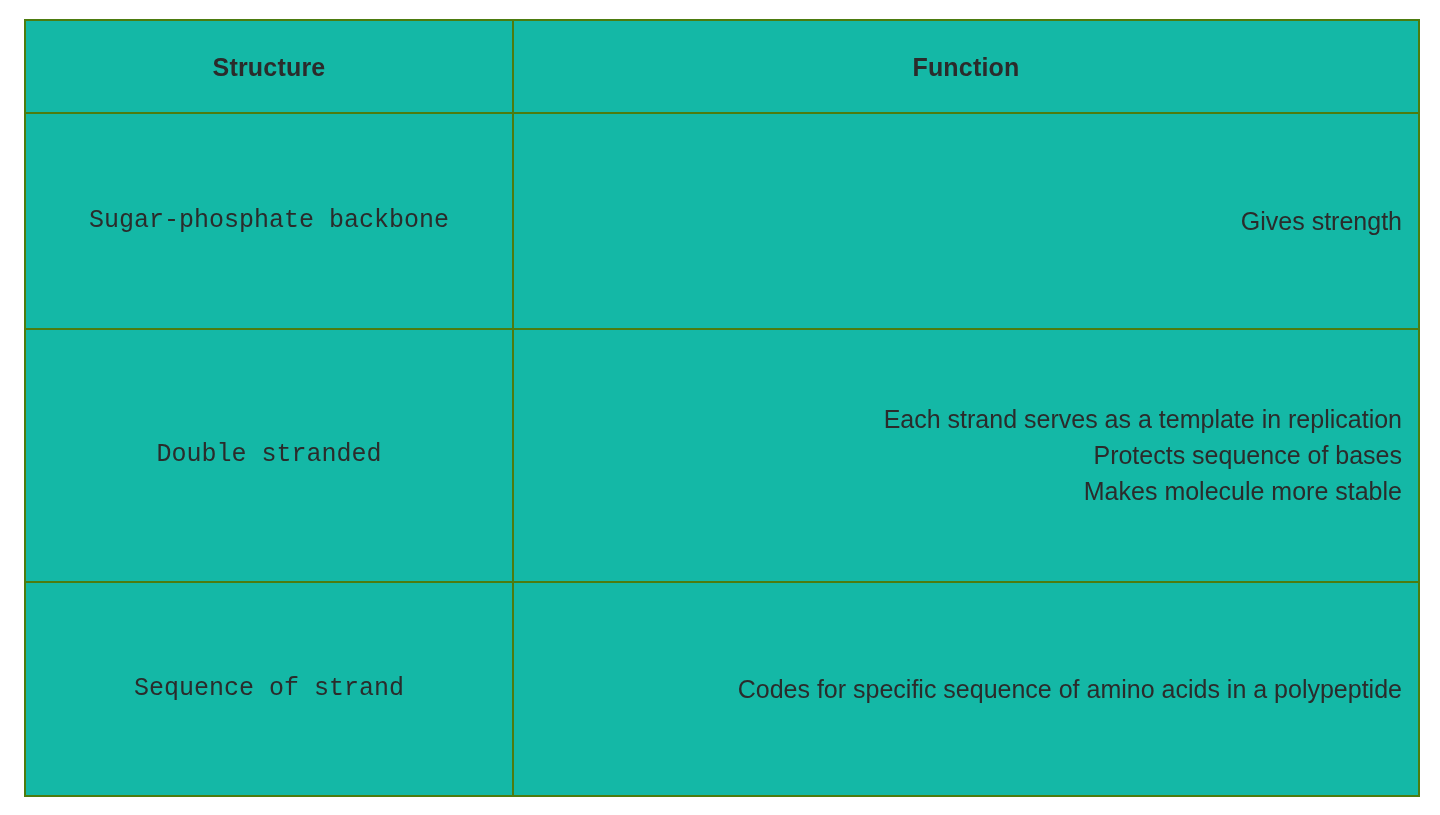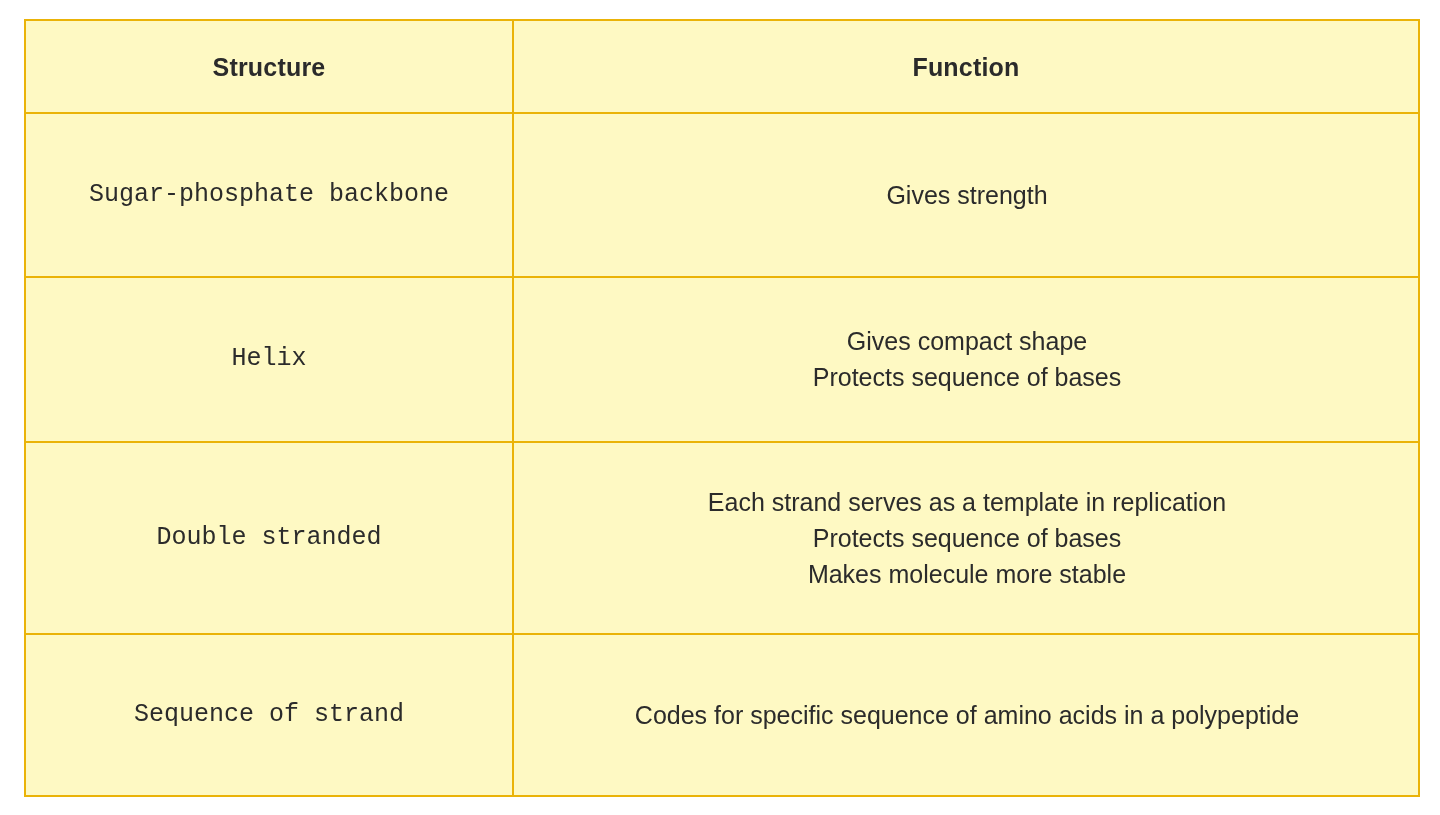--- a/index.html
+++ b/index.html
@@ -38,22 +38,22 @@
     border-collapse: collapse;
     table-layout: fixed;
     background: #ffffff;
   }
 
   table.dna-table col.col-structure { width: 488px; }
   table.dna-table col.col-function  { width: 906px; }
 
   table.dna-table th,
   table.dna-table td {
-    border: 2px solid #eab308;
-    background: #fef9c3;
+    border: 2px solid #4d7c0f;
+    background: #14b8a6;
     vertical-align: middle;
     font-size: 25px;
     line-height: 36px;
     color: #2b2b2b;
   }
 
   
   table.dna-table thead th {
     font-weight: bold;
     text-align: center;
@@ -65,21 +65,21 @@
   
   td.structure-cell {
     text-align: center;
     padding: 10px 16px;
     font-weight: normal;
     font-family: Liberation Mono, monospace;
   }
 
   
   td.function-cell {
-    text-align: center;
+    text-align: right;
     padding: 10px 16px 10px 18px;
     font-weight: normal;
   }
 
   .cell-line {
     display: block;
     white-space: nowrap;
   }
 
   .cell-line.underlined {
@@ -114,29 +114,20 @@
       <tbody id="table-body">
 
       <tr class="row-0">
             <td class="structure-cell">
               <span class="cell-line">Sugar-phosphate backbone</span>
             </td>
             <td class="function-cell">
               <span class="cell-line">Gives strength</span>
             </td>
           </tr>
-          <tr class="row-1">
-            <td class="structure-cell">
-              <span class="cell-line">Helix</span>
-            </td>
-            <td class="function-cell">
-              <span class="cell-line">Gives compact shape</span>
-              <span class="cell-line">Protects sequence of bases</span>
-            </td>
-          </tr>
           <tr class="row-2">
             <td class="structure-cell">
               <span class="cell-line">Double stranded</span>
             </td>
             <td class="function-cell">
               <span class="cell-line">Each strand serves as a template in replication</span>
               <span class="cell-line">Protects sequence of bases</span>
               <span class="cell-line">Makes molecule more stable</span>
             </td>
           </tr>

